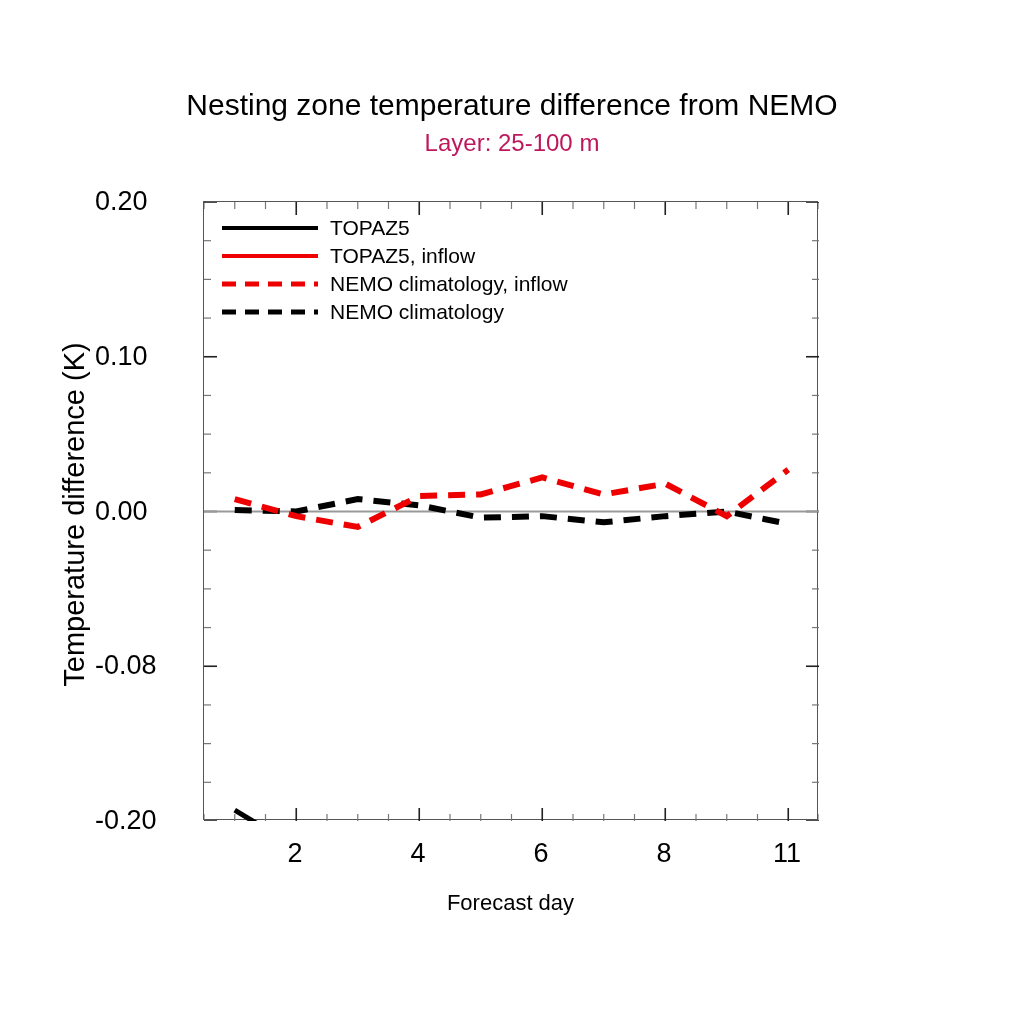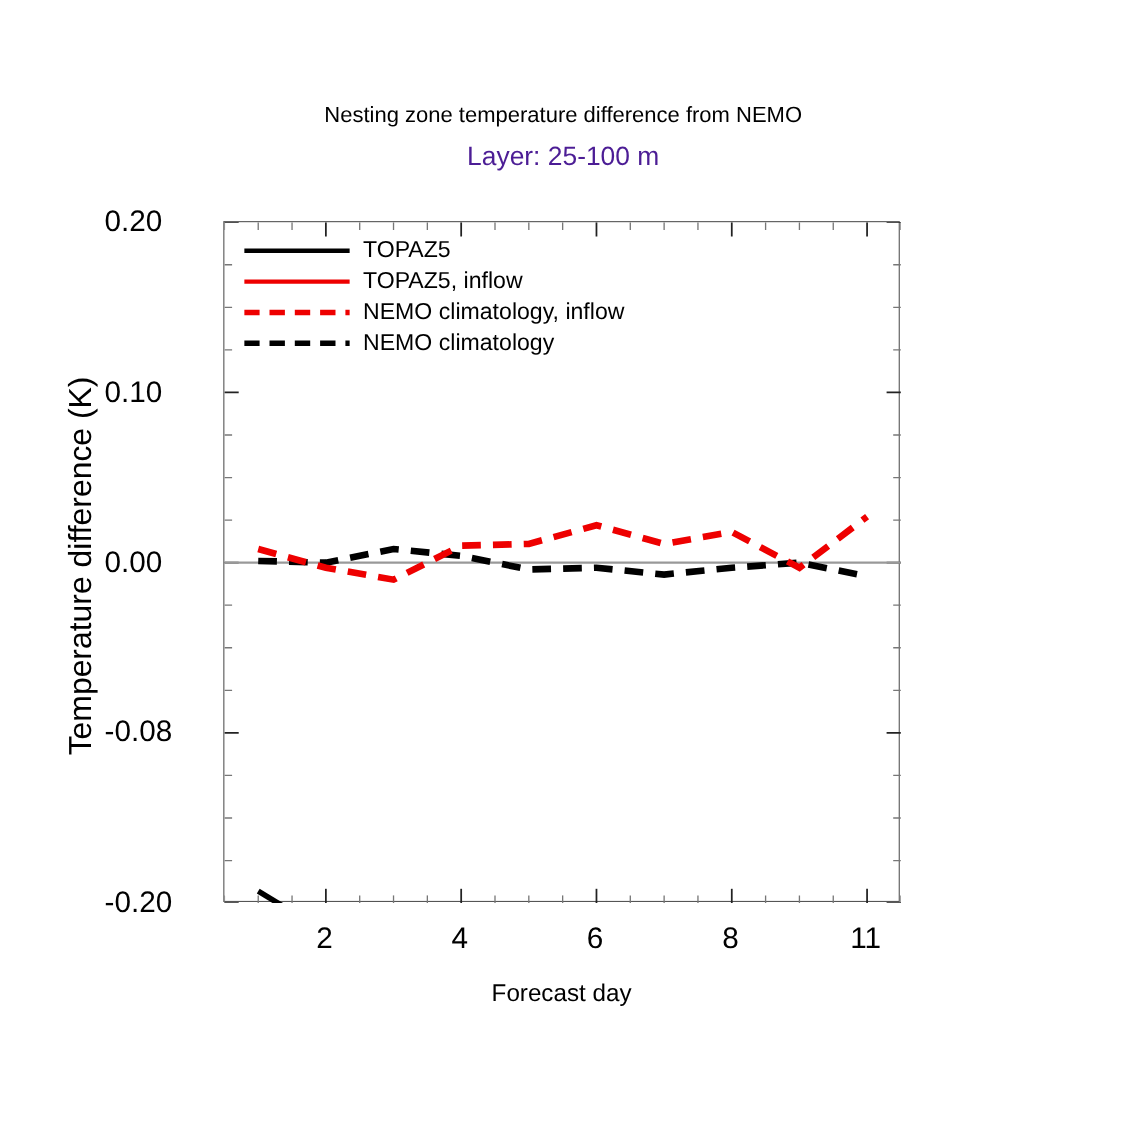--- a/index.html
+++ b/index.html
@@ -27,31 +27,31 @@
   
   .title-block {
     position: absolute;
     left: 0;
     top: 88px;
     width: 1024px;
     text-align: center;
     pointer-events: none;
   }
   .main-title {
-    font-size: 20px;
+    font-size: 30px;
     line-height: 34px;
     letter-spacing: 0px;
     color: #000;
     white-space: nowrap;
   }
   .sub-title {
     font-size: 24px;
     line-height: 30px;
     margin-top: 6px;
-    color: #4c1d95;
+    color: #be185d;
     white-space: nowrap;
   }
 
   
   .ylabel {
     position: absolute;
     left: -176px;
     top: 498px;
     width: 500px;
     text-align: center;

